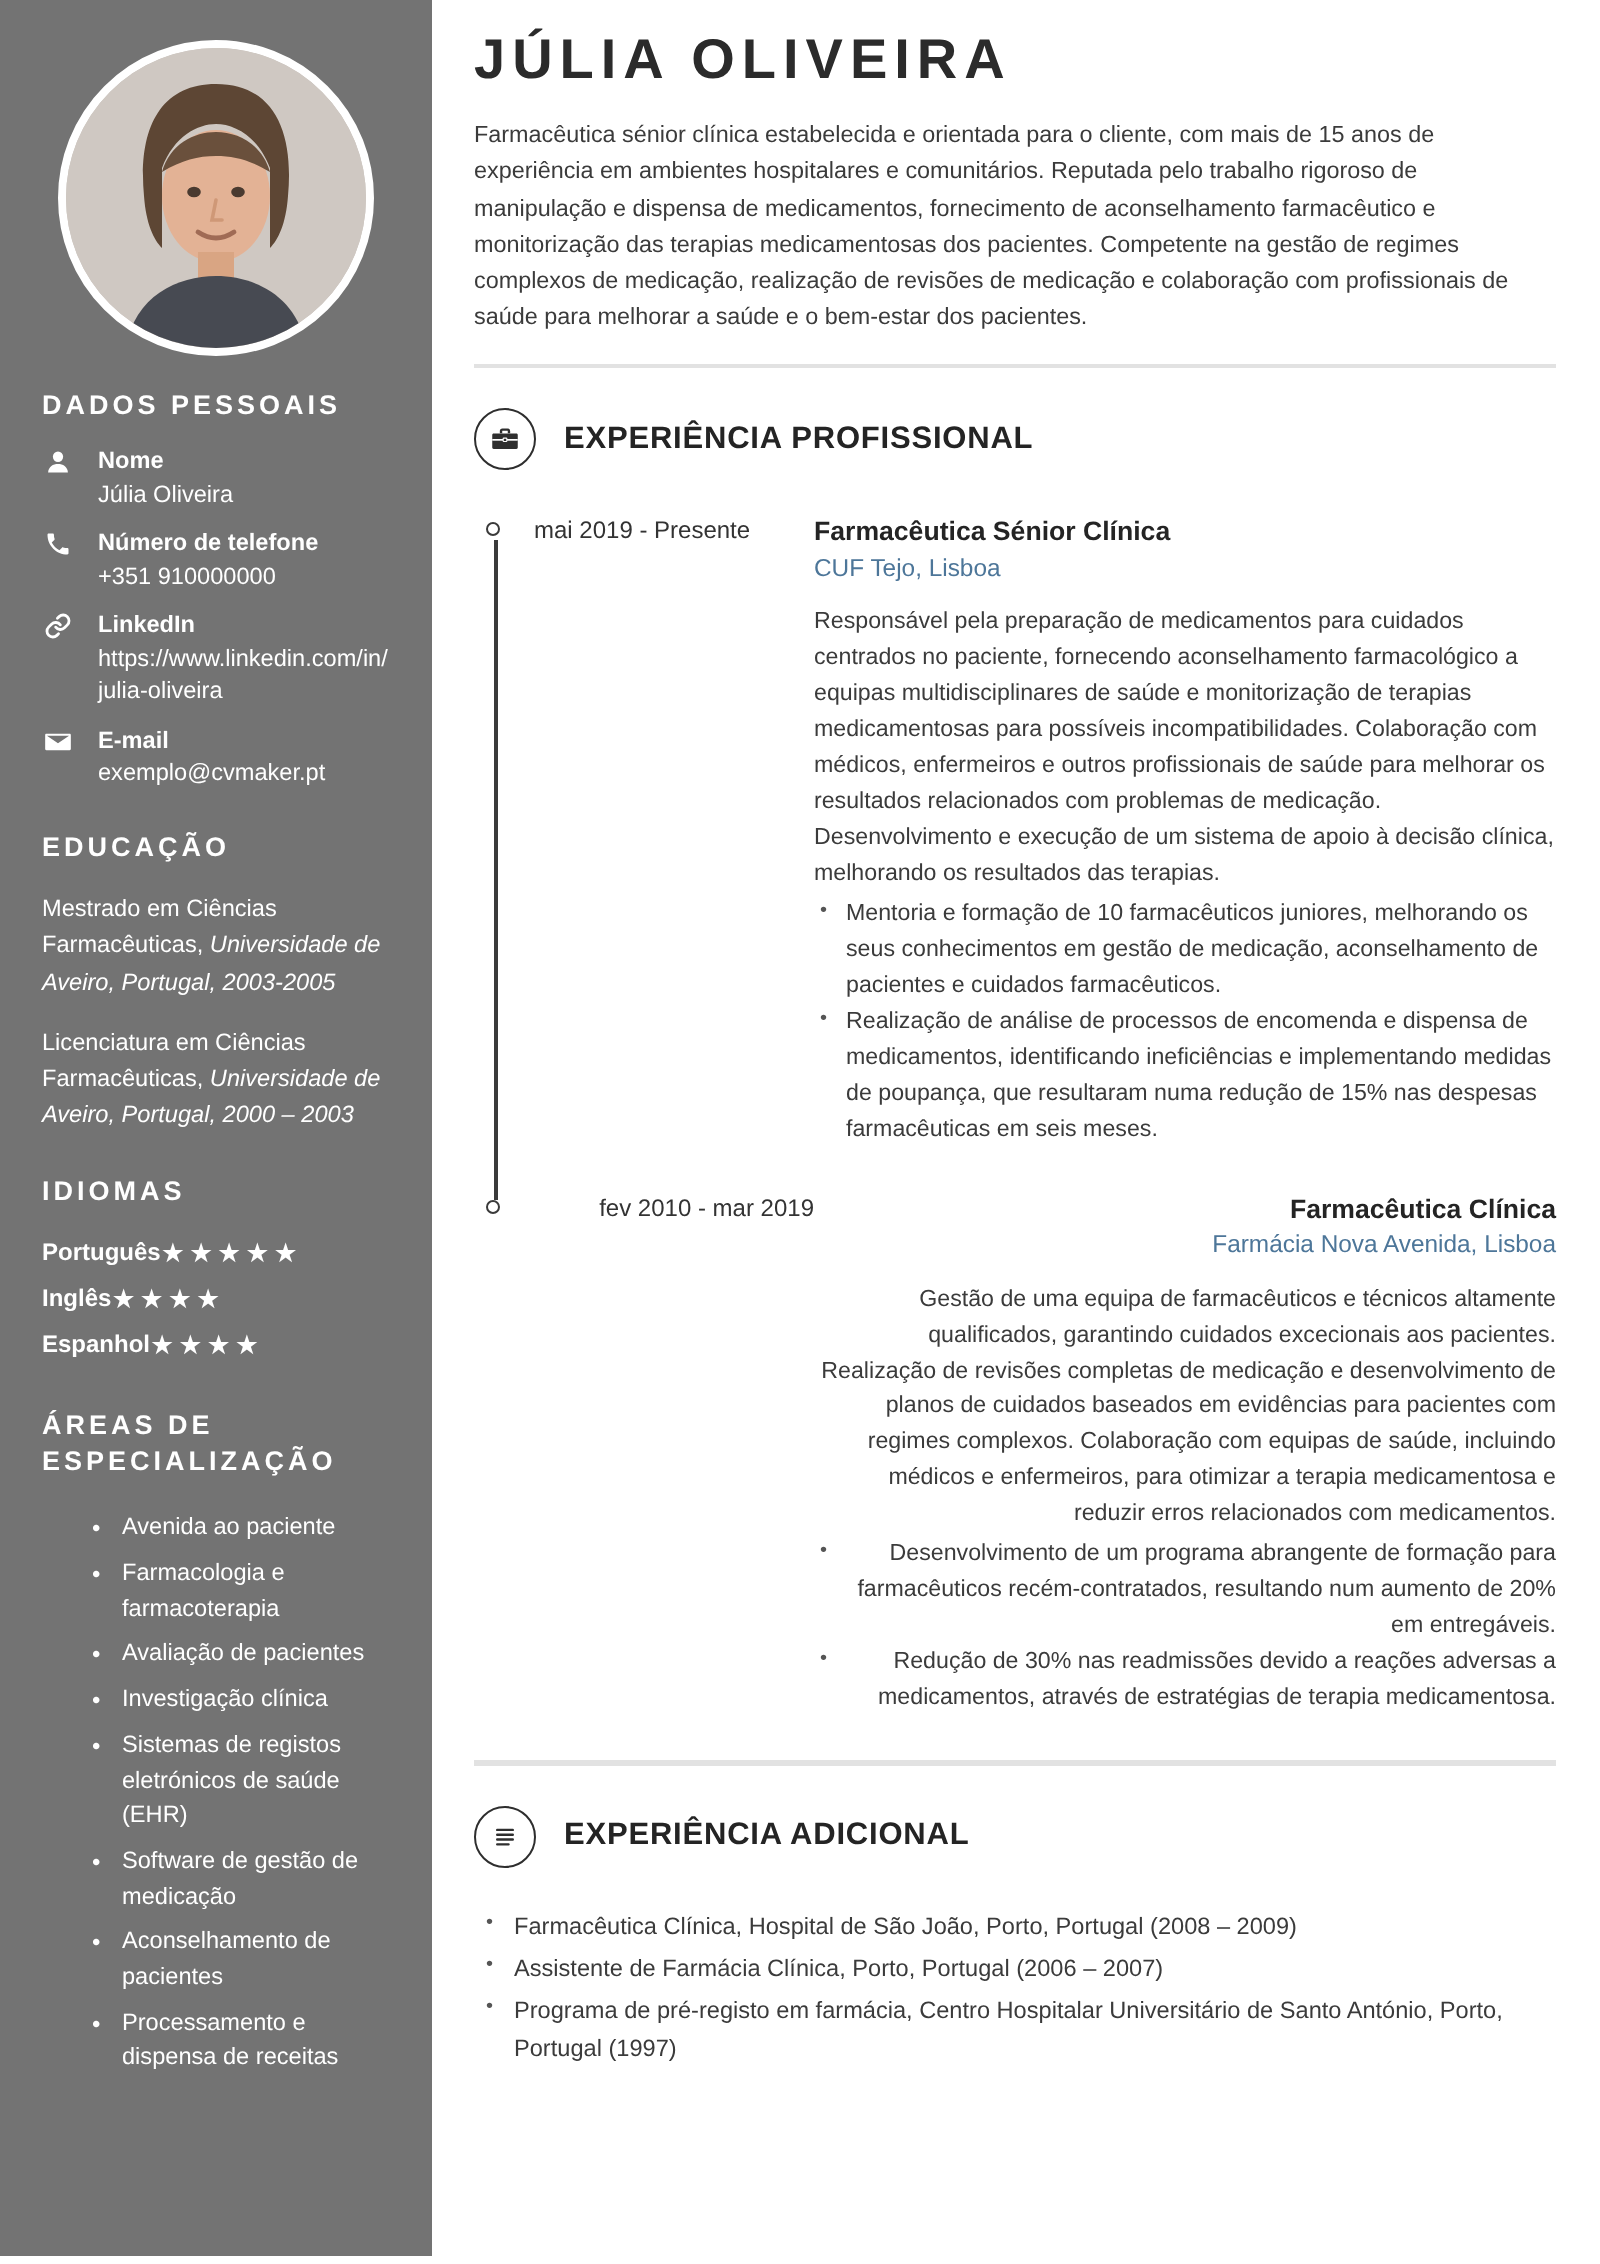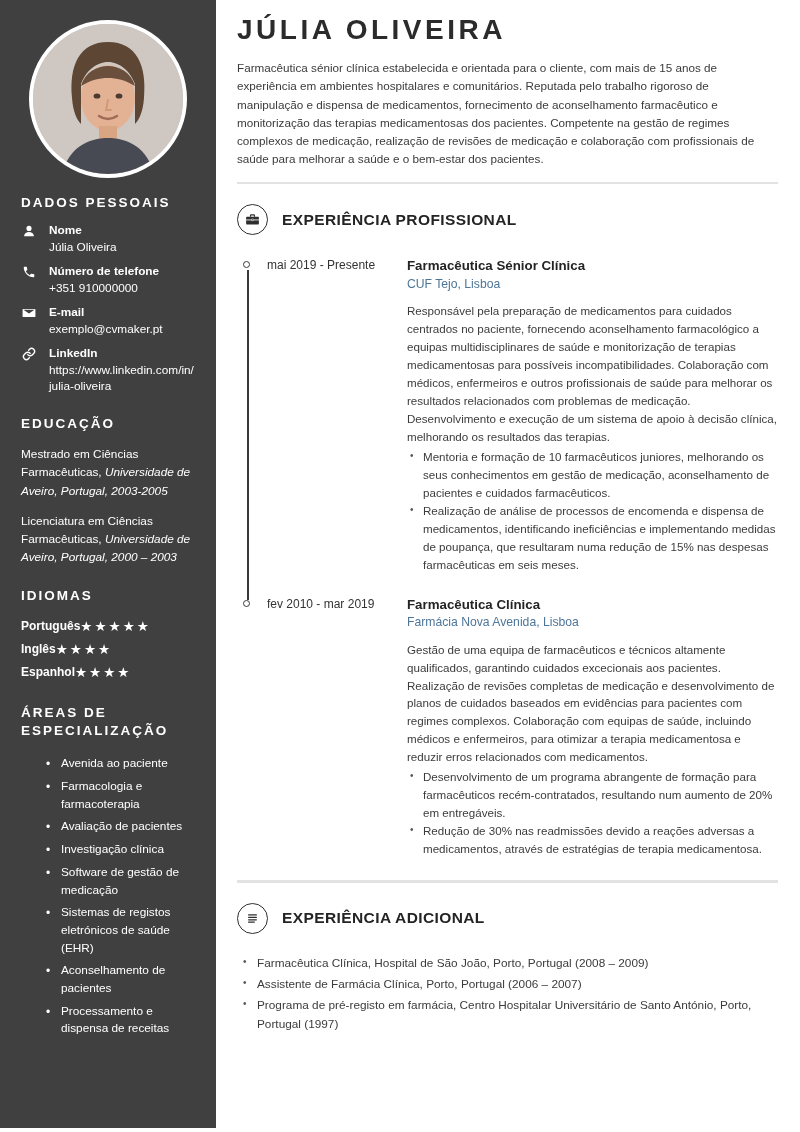--- a/index.html
+++ b/index.html
@@ -2,21 +2,21 @@
 <html><head>
 <meta charset="utf-8">
 <style>
   * { margin:0; padding:0; box-sizing:border-box; }
   html,body { background:#ffffff; }
   body { font-family:"Liberation Sans", sans-serif; }
   .page { position:relative; width:800px; height:1132px; background:#ffffff; overflow:hidden; }
 
   
   .sidebar { position:absolute; left:0; top:0; width:216px; height:1128px;
-             background:#404040; color:#fff; padding:20px 21px 0 21px; }
+             background:#737373; color:#fff; padding:20px 21px 0 21px; }
   .photo-wrap { width:158px; height:158px; margin:0 auto; border-radius:50%;
                 border:4px solid #fff; overflow:hidden; background:#c9c2bc; }
   .photo-wrap svg { display:block; width:100%; height:100%; }
 
   .sb-heading { font-size:13.5px; font-weight:bold; letter-spacing:2px; margin-top:20px; line-height:1.35; }
   .sb-heading.first { margin-top:16px; }
 
   .contact-list { margin-top:10px; }
   .contact-item { position:relative; padding-left:28px; margin-bottom:8px; }
   .ci-icon { position:absolute; left:1px; top:2px; width:14px; height:14px; }
@@ -44,21 +44,21 @@
   .divider { height:2.5px; background:#e2e2e2; margin-top:13px; }
 
   .section-header { display:flex; align-items:center; margin-top:20px; }
   .sec-icon-circle { width:31px; height:31px; border:1.6px solid #2e2e2e; border-radius:50%;
                      display:flex; align-items:center; justify-content:center; flex-shrink:0; }
   .sec-icon-circle svg { width:17px; height:17px; display:block; }
   .section-title { margin-left:14px; font-size:15.5px; font-weight:bold; color:#242424; letter-spacing:0.4px; }
 
   .jobs { margin-top:22px; }
   .xp-item { display:flex; }
-  .xp-item + .xp-item { margin-top:22px; }
+  .xp-item + .xp-item { margin-top:22px;text-align:right; }
   .xp-tl { width:30px; flex-shrink:0; position:relative; }
   .xp-dot { position:absolute; left:6px; top:4px; width:7px; height:7px;
             border:1.5px solid #3a3a3a; border-radius:50%; background:#fff; z-index:2; }
   .xp-item.has-line .xp-tl::after { content:''; position:absolute; left:10px; top:13px; bottom:-26px;
             width:1.5px; background:#3a3a3a; }
   .xp-date { width:140px; flex-shrink:0; font-size:12px; color:#333333; padding-top:1px; }
   .xp-body { flex:1; }
   .xp-title { font-size:13.3px; font-weight:bold; color:#242424; line-height:1.35; }
   .xp-company { font-size:12.2px; color:#4d7699; line-height:1.4; margin-top:1px; }
   .xp-desc { margin-top:9px; font-size:11.6px; line-height:1.55; color:#3b3b3b; }
@@ -109,36 +109,36 @@
         <span class="ci-icon">
           <svg viewBox="0 0 24 24" fill="#ffffff">
               <path d="M6.62 10.79c1.44 2.83 3.76 5.14 6.59 6.59l2.2-2.2c.27-.27.67-.36 1.02-.24 1.12.37 2.33.57 3.57.57.55 0 1 .45 1 1V20c0 .55-.45 1-1 1-9.39 0-17-7.61-17-17 0-.55.45-1 1-1h3.5c.55 0 1 .45 1 1 0 1.25.2 2.45.57 3.57.11.35.03.74-.25 1.02l-2.2 2.2z"></path>
             </svg>
         </span>
         <div class="ci-label">Número de telefone</div>
         <div class="ci-value">+351 910000000</div>
       </div>
       <div class="contact-item">
         <span class="ci-icon">
-          <svg viewBox="0 0 24 24" fill="#ffffff">
-              <path d="M2 5h20c.55 0 1 .45 1 1v12c0 .55-.45 1-1 1H2c-.55 0-1-.45-1-1V6c0-.55.45-1 1-1zm10 8L21.5 6.6h-19L12 13z"></path>
-            </svg>
-        </span>
-        <div class="ci-label">E-mail</div>
-        <div class="ci-value">exemplo@cvmaker.pt</div>
-      </div>
-      <div class="contact-item">
-        <span class="ci-icon">
           <svg viewBox="0 0 24 24" fill="none" stroke="#ffffff" stroke-width="2.4" stroke-linecap="round">
               <path d="M10 13a5 5 0 0 0 7.54.54l2.5-2.5a5 5 0 0 0-7.07-7.07L11.5 5.4"></path>
               <path d="M14 11a5 5 0 0 0-7.54-.54l-2.5 2.5a5 5 0 0 0 7.07 7.07l1.42-1.42"></path>
             </svg>
         </span>
         <div class="ci-label">LinkedIn</div>
         <div class="ci-value">https://www.linkedin.com/in/julia-oliveira</div>
+      </div>
+      <div class="contact-item">
+        <span class="ci-icon">
+          <svg viewBox="0 0 24 24" fill="#ffffff">
+              <path d="M2 5h20c.55 0 1 .45 1 1v12c0 .55-.45 1-1 1H2c-.55 0-1-.45-1-1V6c0-.55.45-1 1-1zm10 8L21.5 6.6h-19L12 13z"></path>
+            </svg>
+        </span>
+        <div class="ci-label">E-mail</div>
+        <div class="ci-value">exemplo@cvmaker.pt</div>
       </div>
     </div>
 
     <div class="sb-heading">EDUCAÇÃO</div>
     <div>
       <div class="edu-item">
         <span>Mestrado em Ciências Farmacêuticas,</span>
         <span class="edu-details">Universidade de Aveiro, Portugal, 2003-2005</span>
       </div>
       <div class="edu-item">
@@ -162,22 +162,22 @@
         <span class="lang-stars">★★★★</span>
       </div>
     </div>
 
     <div class="sb-heading">ÁREAS DE ESPECIALIZAÇÃO</div>
     <div class="spec-list">
       <div class="spec-item">Avenida ao paciente</div>
       <div class="spec-item">Farmacologia e farmacoterapia</div>
       <div class="spec-item">Avaliação de pacientes</div>
       <div class="spec-item">Investigação clínica</div>
+      <div class="spec-item">Sistemas de registos eletrónicos de saúde (EHR)</div>
       <div class="spec-item">Software de gestão de medicação</div>
-      <div class="spec-item">Sistemas de registos eletrónicos de saúde (EHR)</div>
       <div class="spec-item">Aconselhamento de pacientes</div>
       <div class="spec-item">Processamento e dispensa de receitas</div>
     </div>
   </aside>
 
   <main class="main">
 
     <h1 class="name">JÚLIA OLIVEIRA</h1>
     <p class="summary">Farmacêutica sénior clínica estabelecida e orientada para o cliente, com mais de 15 anos de experiência em ambientes hospitalares e comunitários. Reputada pelo trabalho rigoroso de manipulação e dispensa de medicamentos, fornecimento de aconselhamento farmacêutico e monitorização das terapias medicamentosas dos pacientes. Competente na gestão de regimes complexos de medicação, realização de revisões de medicação e colaboração com profissionais de saúde para melhorar a saúde e o bem-estar dos pacientes.</p>
     <div class="divider"></div>

